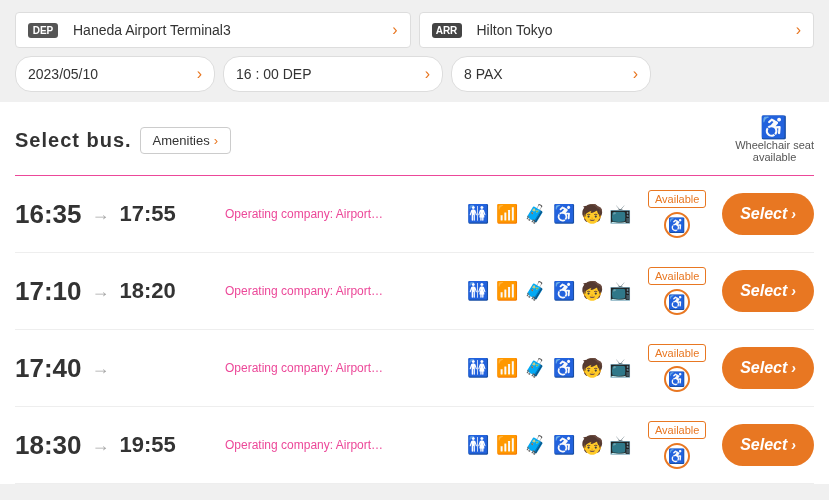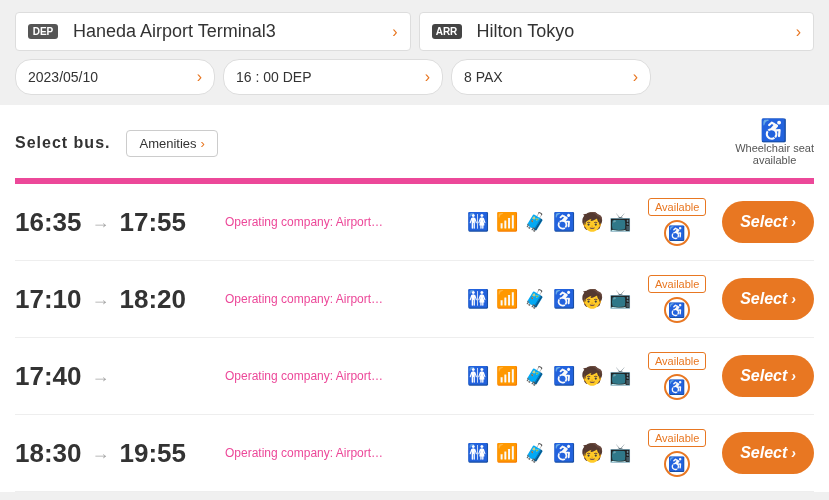--- a/index.html
+++ b/index.html
@@ -45,21 +45,21 @@
       border-radius: 3px;
       margin-right: 8px;
       min-width: 30px;
       text-align: center;
     }
 
     .route-box .badge.dep { background: #555; }
     .route-box .badge.arr { background: #444; }
 
     .route-box .route-name {
-      font-size: 18px;
+      font-size: 14px;
       color: #333;
       flex: 1;
     }
 
     .route-box .arrow {
       color: #e87722;
       font-size: 16px;
     }
 
     .options-row {
@@ -99,24 +99,24 @@
       padding: 15px 15px 0 15px;
     }
 
     .select-bus-header {
       display: flex;
       align-items: center;
       margin-bottom: 12px;
     }
 
     .select-bus-title {
-      font-size: 16px;
+      font-size: 20px;
       font-weight: bold;
       color: #333;
-      margin-right: 16px;
+      margin-right: 8px;
       letter-spacing: 1px;
     }
 
     .amenities-btn {
       border: 1px solid #ccc;
       background: white;
       border-radius: 4px;
       padding: 5px 12px;
       cursor: pointer;
       font-size: 13px;
@@ -137,21 +137,21 @@
 
     .wheelchair-icon-legend {
       font-size: 22px;
       color: #e87722;
       display: block;
       line-height: 1;
     }
 
     
     .bus-list {
-      border-top: 6px solid #ec4899;
+      border-top: 1px solid #ec4899;
     }
 
     .bus-row {
       display: flex;
       align-items: center;
       padding: 14px 0;
       border-bottom: 1px solid #eee;
       gap: 10px;
     }
 
@@ -168,21 +168,21 @@
       color: #333;
     }
 
     .time-arrow {
       color: #aaa;
       font-size: 18px;
       margin: 0 4px;
     }
 
     .time-arr {
-      font-size: 26px;
+      font-size: 22px;
       font-weight: bold;
       color: #333;
     }
 
     .company-section {
       flex: 1;
       font-size: 12px;
       color: #ec4899;
       min-width: 150px;
     }

